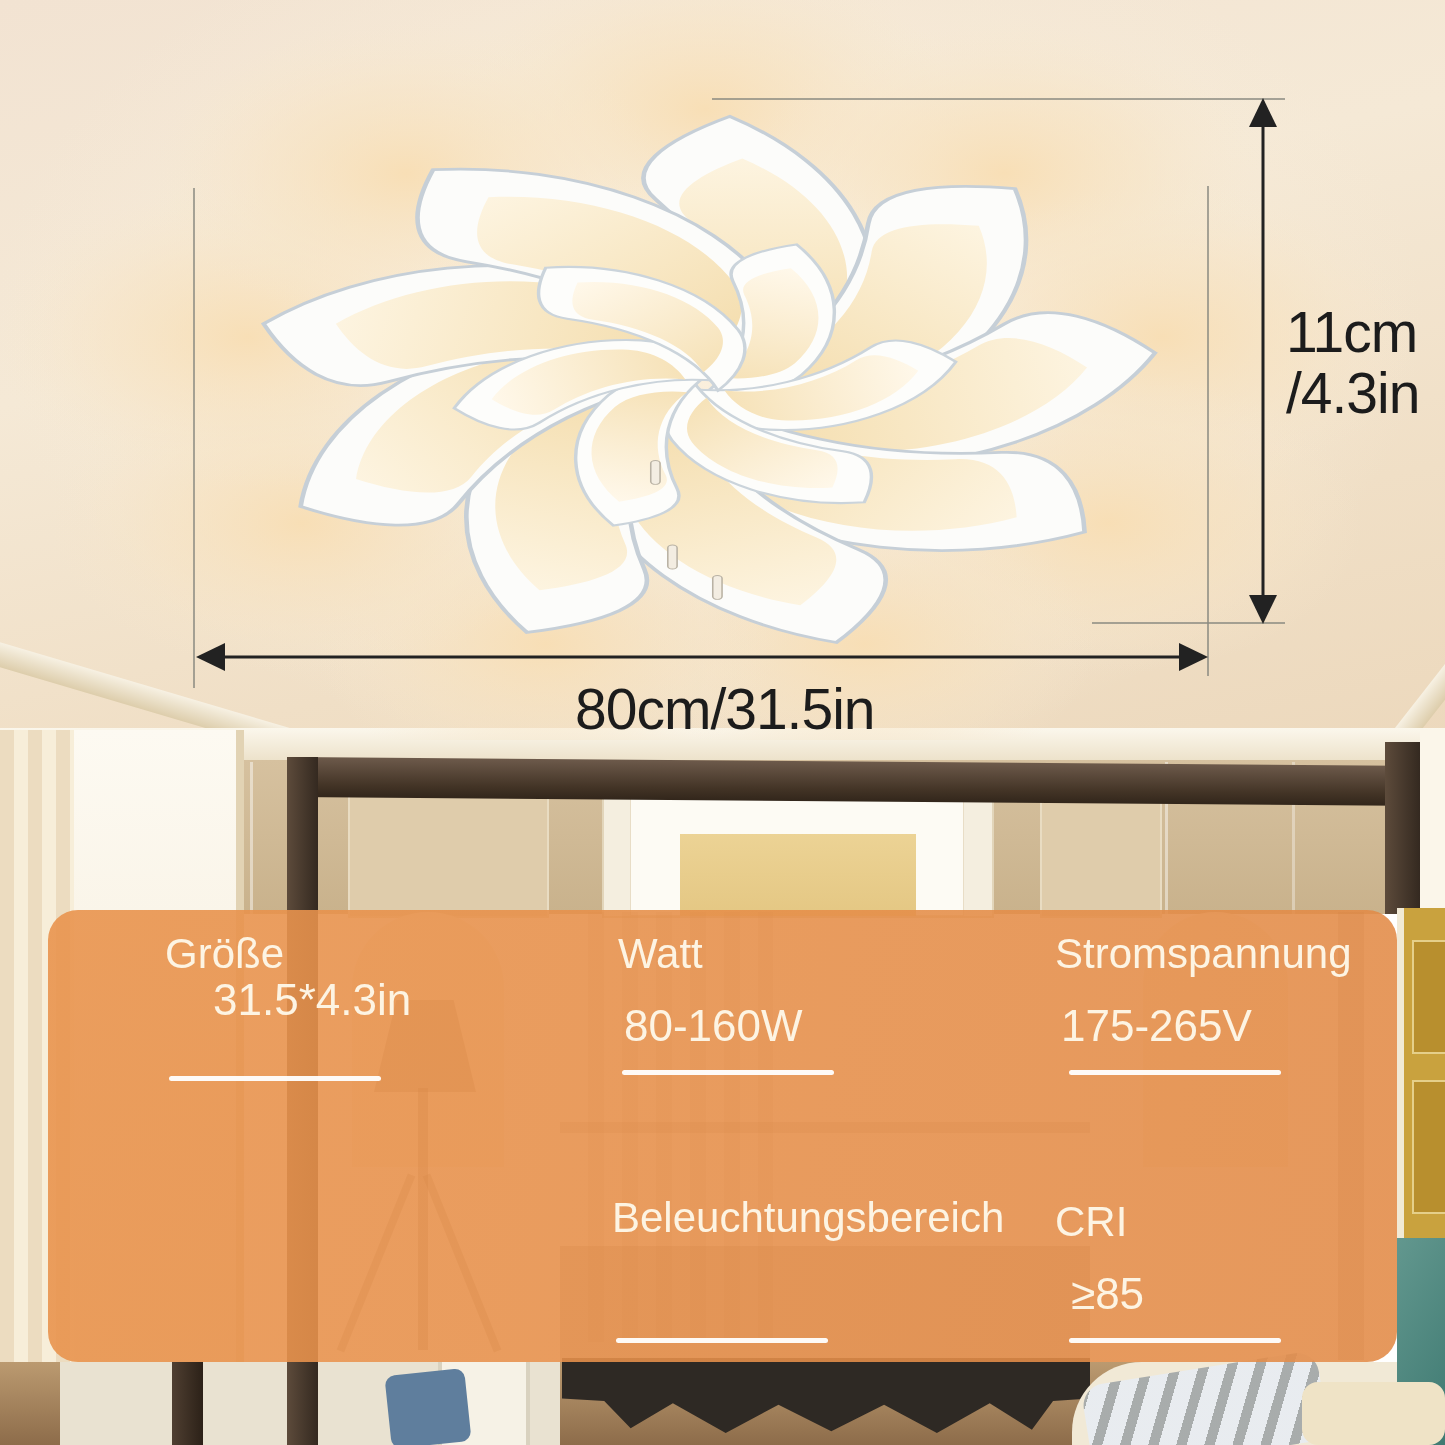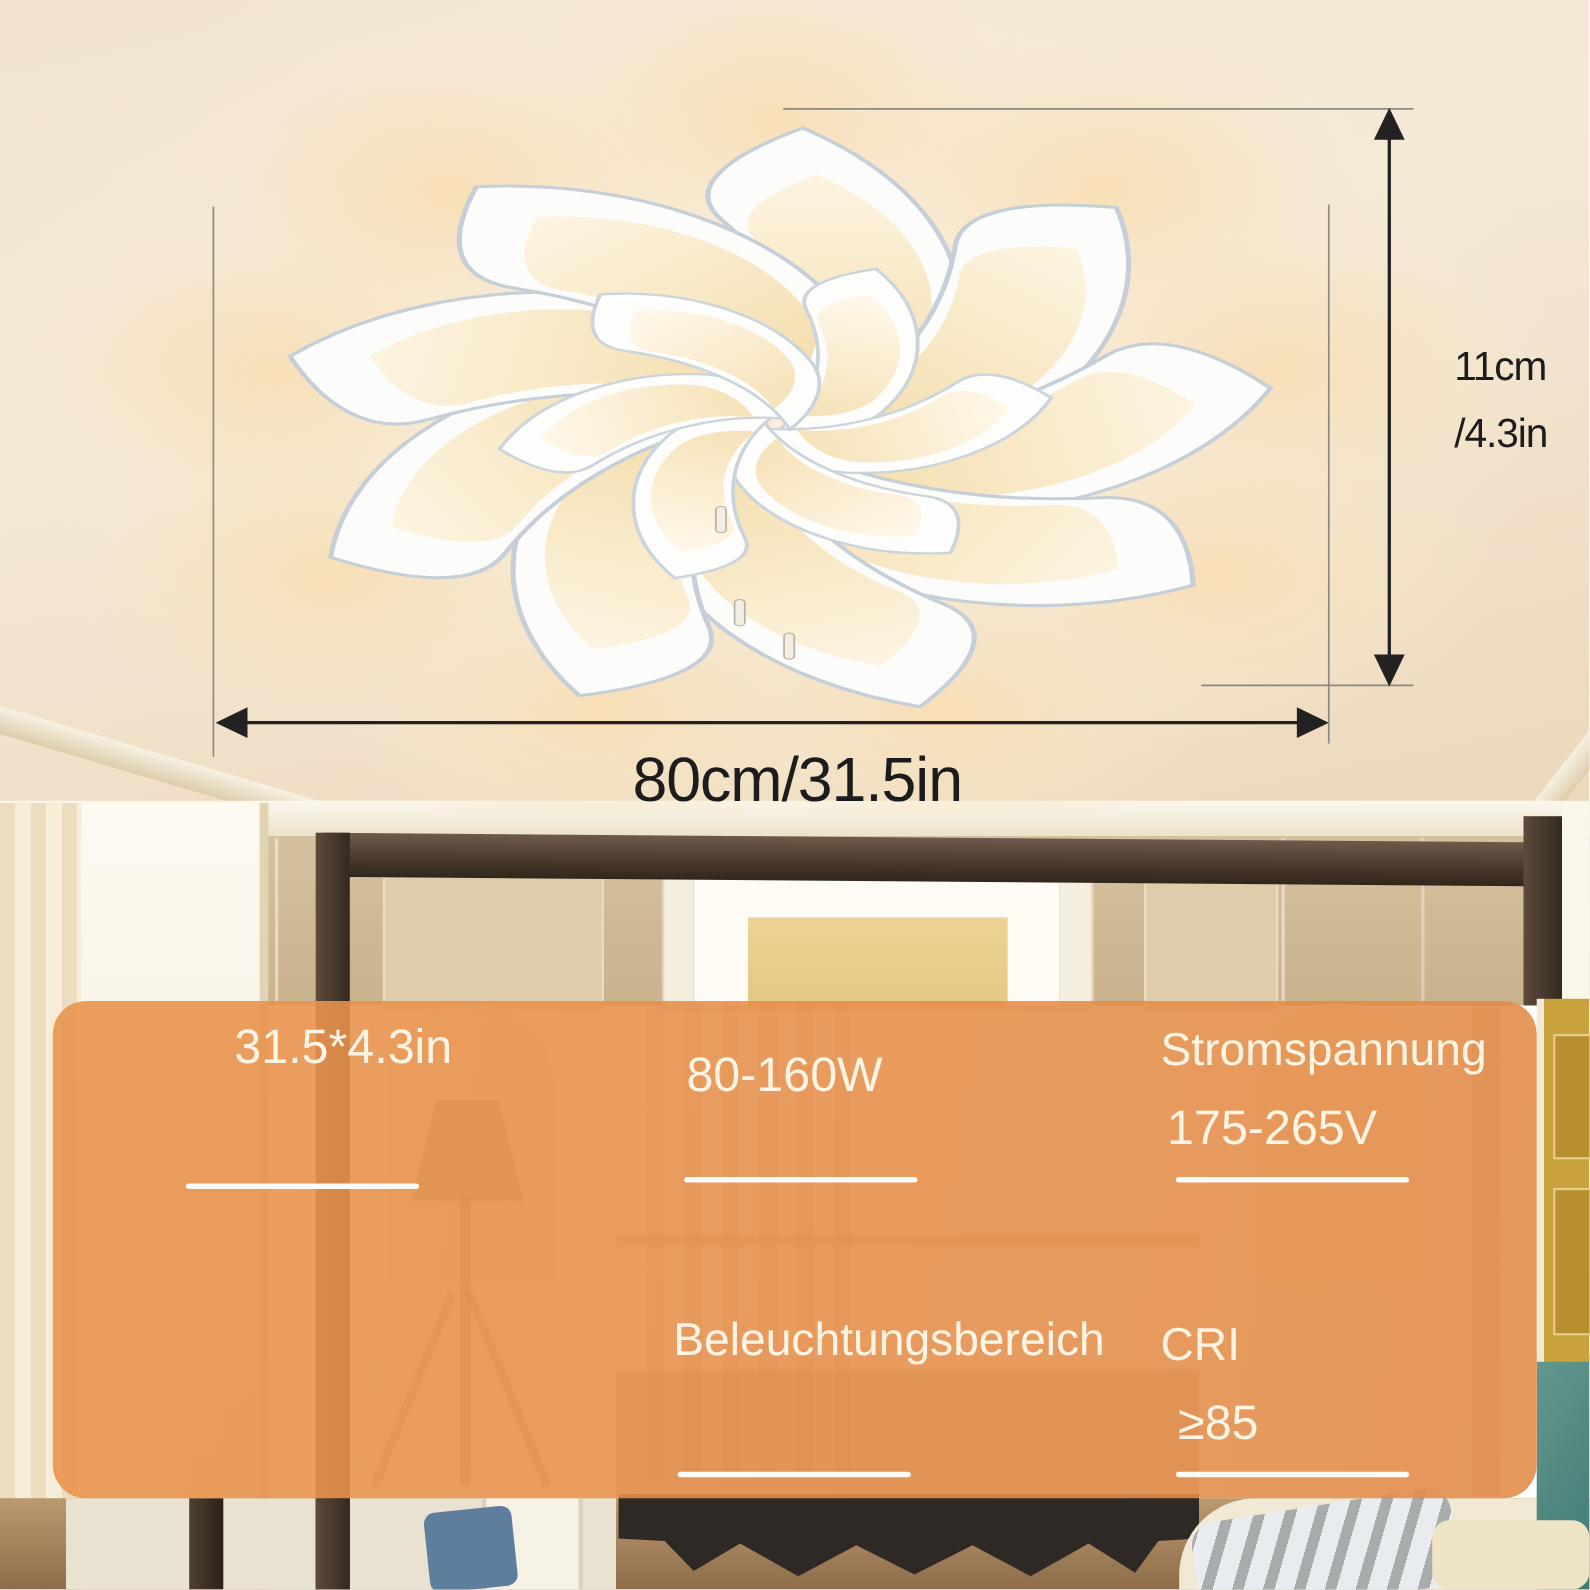--- a/index.html
+++ b/index.html
@@ -85,21 +85,21 @@
   .sofa-back-right{left:1397px;top:1158px;width:48px;height:92px;background:#f4efe2;border-top-left-radius:26px;}
   .pillow-teal-right{left:1397px;top:1232px;width:48px;height:213px;
     background:linear-gradient(120deg,#63988f,#3f7a72);}
   .pillow-striped{left:1086px;top:1368px;width:238px;height:90px;border-radius:22px;transform:rotate(-9deg);
     background:repeating-linear-gradient(115deg,rgba(96,112,130,.5) 0 10px,rgba(232,236,241,.95) 10px 27px);}
   .pillow-cream{left:1302px;top:1382px;width:143px;height:63px;border-radius:16px;background:#efe3c6;}
 
   
   .lamp-svg,.dims-svg{left:0;top:0;}
 
-  .dim-height{left:1286px;top:302px;color:#1c1c1c;font-size:37px;line-height:61px;letter-spacing:-1px;margin-left:36px;}
+  .dim-height{left:1286px;top:302px;color:#1c1c1c;font-size:57px;line-height:61px;letter-spacing:-1px;}
   .dim-width{left:575px;top:676px;width:300px;color:#1c1c1c;font-size:57px;letter-spacing:-1px;}
 
   
   .spec-panel{left:48px;top:910px;width:1349px;height:452px;border-radius:30px;
     background:linear-gradient(100deg,rgba(233,148,78,.90),rgba(226,138,70,.88));}
   .spec-cell{position:absolute;width:420px;height:150px;color:#fdf4e3;}
   .spec-label{font-size:42px;line-height:48px;}
   .spec-value{font-size:44px;line-height:44px;margin-top:26px;margin-left:6px;}
   .spec-value.tight{margin-top:10px;}
   .spec-value.second{margin-top:0;margin-left:48px;}
@@ -249,24 +249,26 @@
     </g>
   </svg>
   <div class="abs dim-height">
     <span style="display:block">11cm</span>
     <span style="display:block">/4.3in</span>
   </div>
   <div class="abs dim-width">80cm/31.5in</div>
 
   <div class="abs spec-panel">
     <div class="spec-cell" style="left:117px;top:20px;">
+      <div class="spec-label">Größe</div>
       <div class="spec-value second">31.5*4.3in</div>
       <div class="spec-underline" style="top:146px"></div>
     </div>
     <div class="spec-cell" style="left:570px;top:20px;">
+      <div class="spec-label">Watt</div>
       <div class="spec-value">80-160W</div>
       <div class="spec-underline"></div>
     </div>
     <div class="spec-cell" style="left:1007px;top:20px;">
       <div class="spec-label">Stromspannung</div>
       <div class="spec-value">175-265V</div>
       <div class="spec-underline" style="left:14px"></div>
     </div>
     <div class="spec-cell" style="left:564px;top:284px;">
       <div class="spec-label">Beleuchtungsbereich</div>

